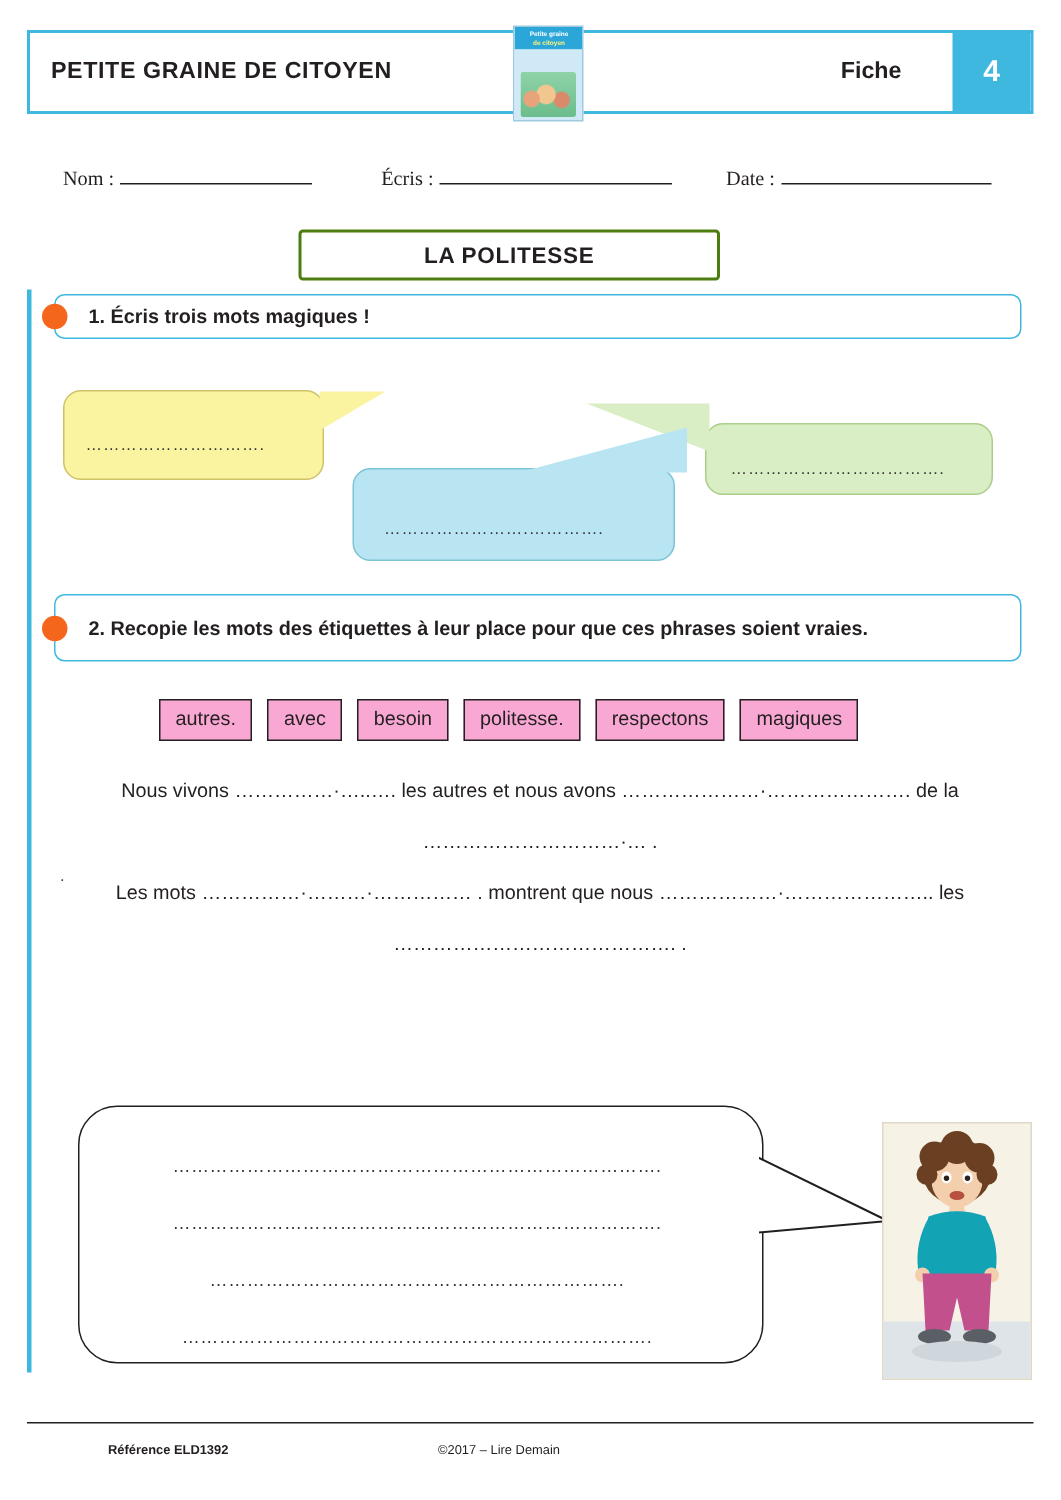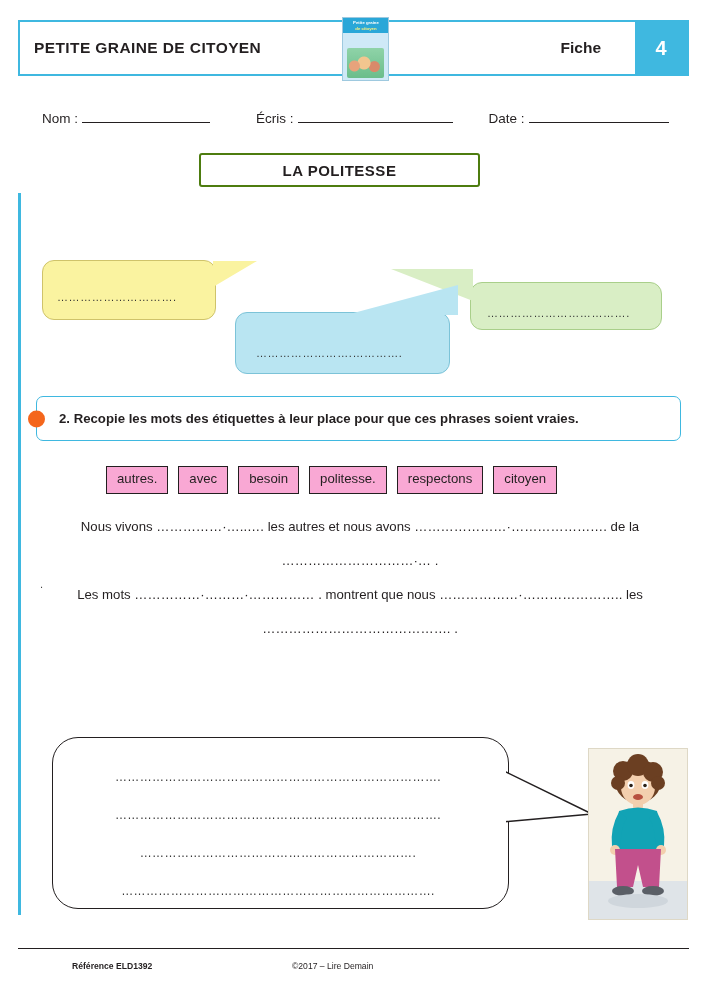--- a/index.html
+++ b/index.html
@@ -107,20 +107,21 @@
 
   
   .idline {
     position: absolute;
     left: 42px;
     top: 110px;
     width: 630px;
     font-size: 13.5px;
     display: flex;
     align-items: baseline;
+    font-family: Liberation Serif, serif;
   }
   .idline .lbl { white-space: nowrap; }
   .idline .rule {
     border-bottom: 1px solid #231f20;
     height: 12px;
     margin: 0 0 0 4px;
   }
   .rule-nom { width: 128px; }
   .rule-prenom { width: 155px; }
   .rule-date { width: 140px; }
@@ -416,20 +417,24 @@
     <span class="rule rule-prenom"></span>
     <span class="sp2"></span>
     <span class="lbl">Date :</span>
     <span class="rule rule-date"></span>
   </div>
 
   <div class="title-box">LA POLITESSE</div>
 
   <div class="leftbar"></div>
 
+  <div class="exo" id="exo1">
+    <span class="bullet"></span>
+    <span class="txt">1. Écris trois mots magiques !</span>
+  </div>
 
   <div class="bubble" id="bubble-yellow">
     <span class="tail"></span>
     <span class="bub-dots dots">………………………….</span>
   </div>
 
   <div class="bubble" id="bubble-green">
     <span class="tail"></span>
     <span class="bub-dots dots">……………………………….</span>
   </div>
@@ -443,21 +448,21 @@
     <span class="bullet"></span>
     <span class="txt">2. Recopie les mots des étiquettes à leur place pour que ces phrases soient vraies.</span>
   </div>
 
   <div class="etiquettes">
     <span class="etq">autres.</span>
     <span class="etq">avec</span>
     <span class="etq">besoin</span>
     <span class="etq">politesse.</span>
     <span class="etq">respectons</span>
-    <span class="etq">citoyen</span>
+    <span class="etq">magiques</span>
   </div>
 
   <div class="sentences">
     <div class="row">Nous vivons ……………·…..…. les autres et nous avons …………………·…………………. de la</div>
     <div class="row">…………………………·… .</div>
     <div class="row">Les mots ……………·………·…………… . montrent que nous ………………·………………….. les</div>
     <div class="row">……………………………………. .</div>
   </div>
   <div class="tinydot">.</div>
 

